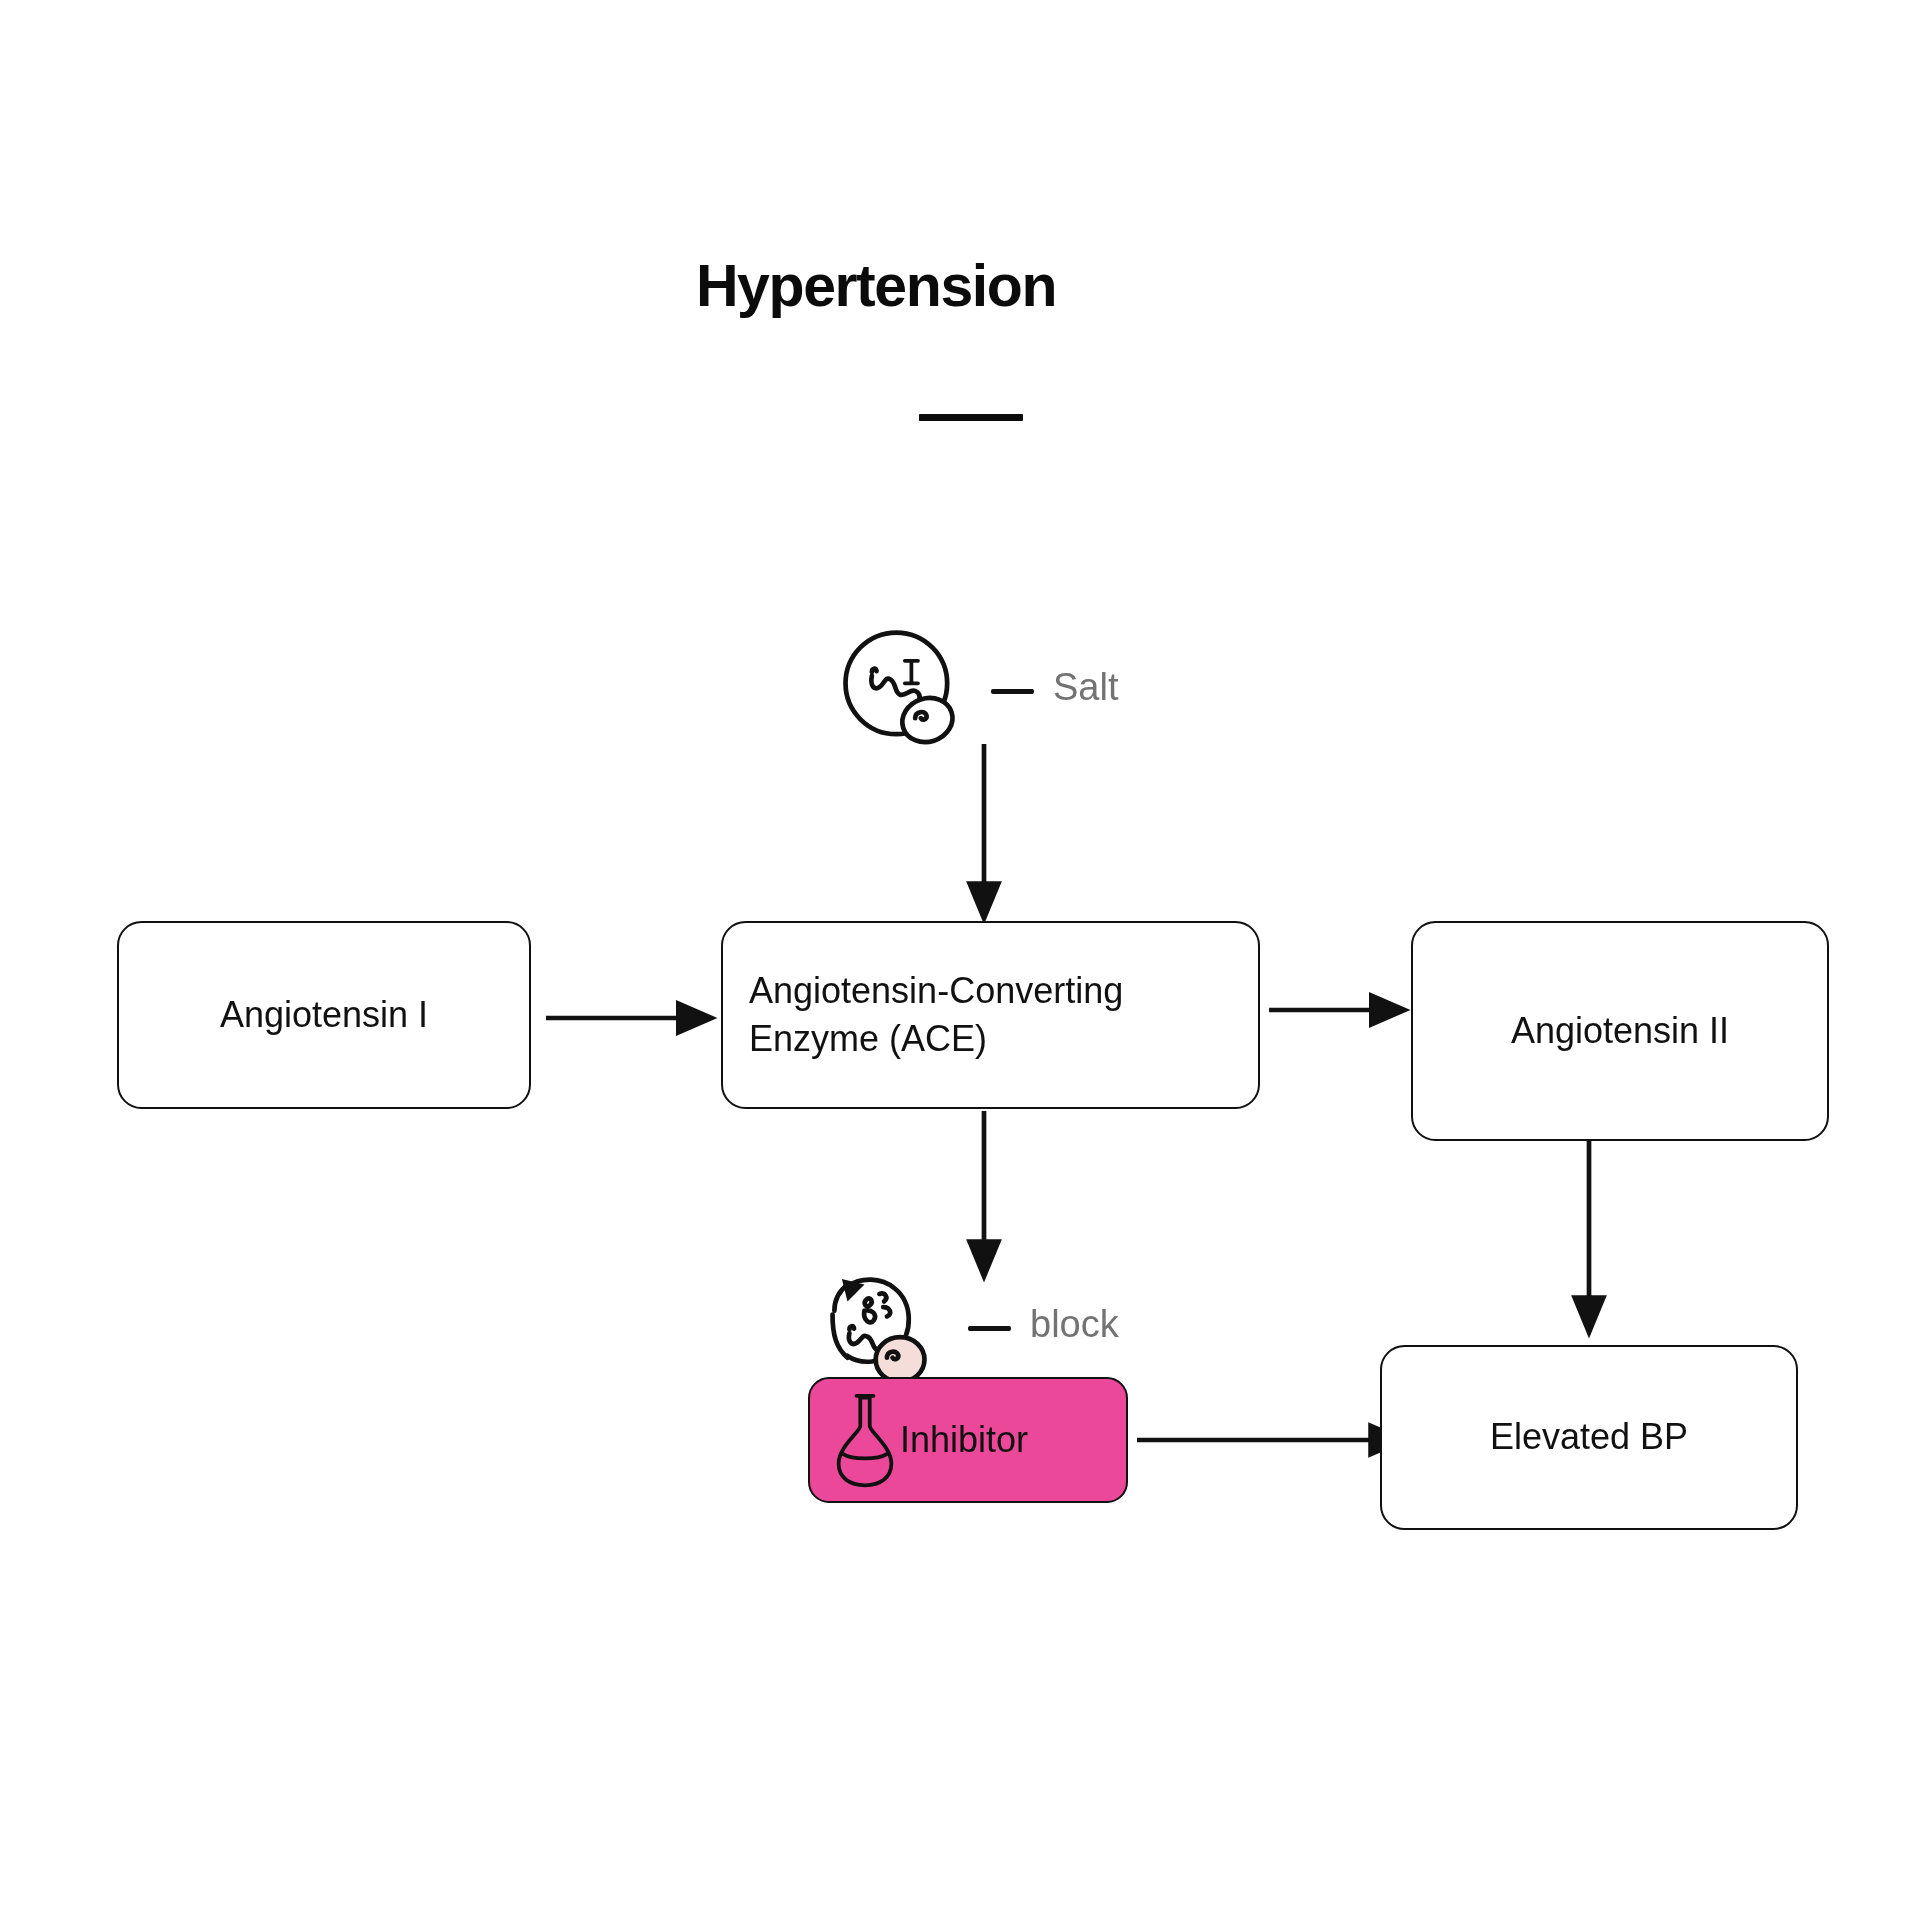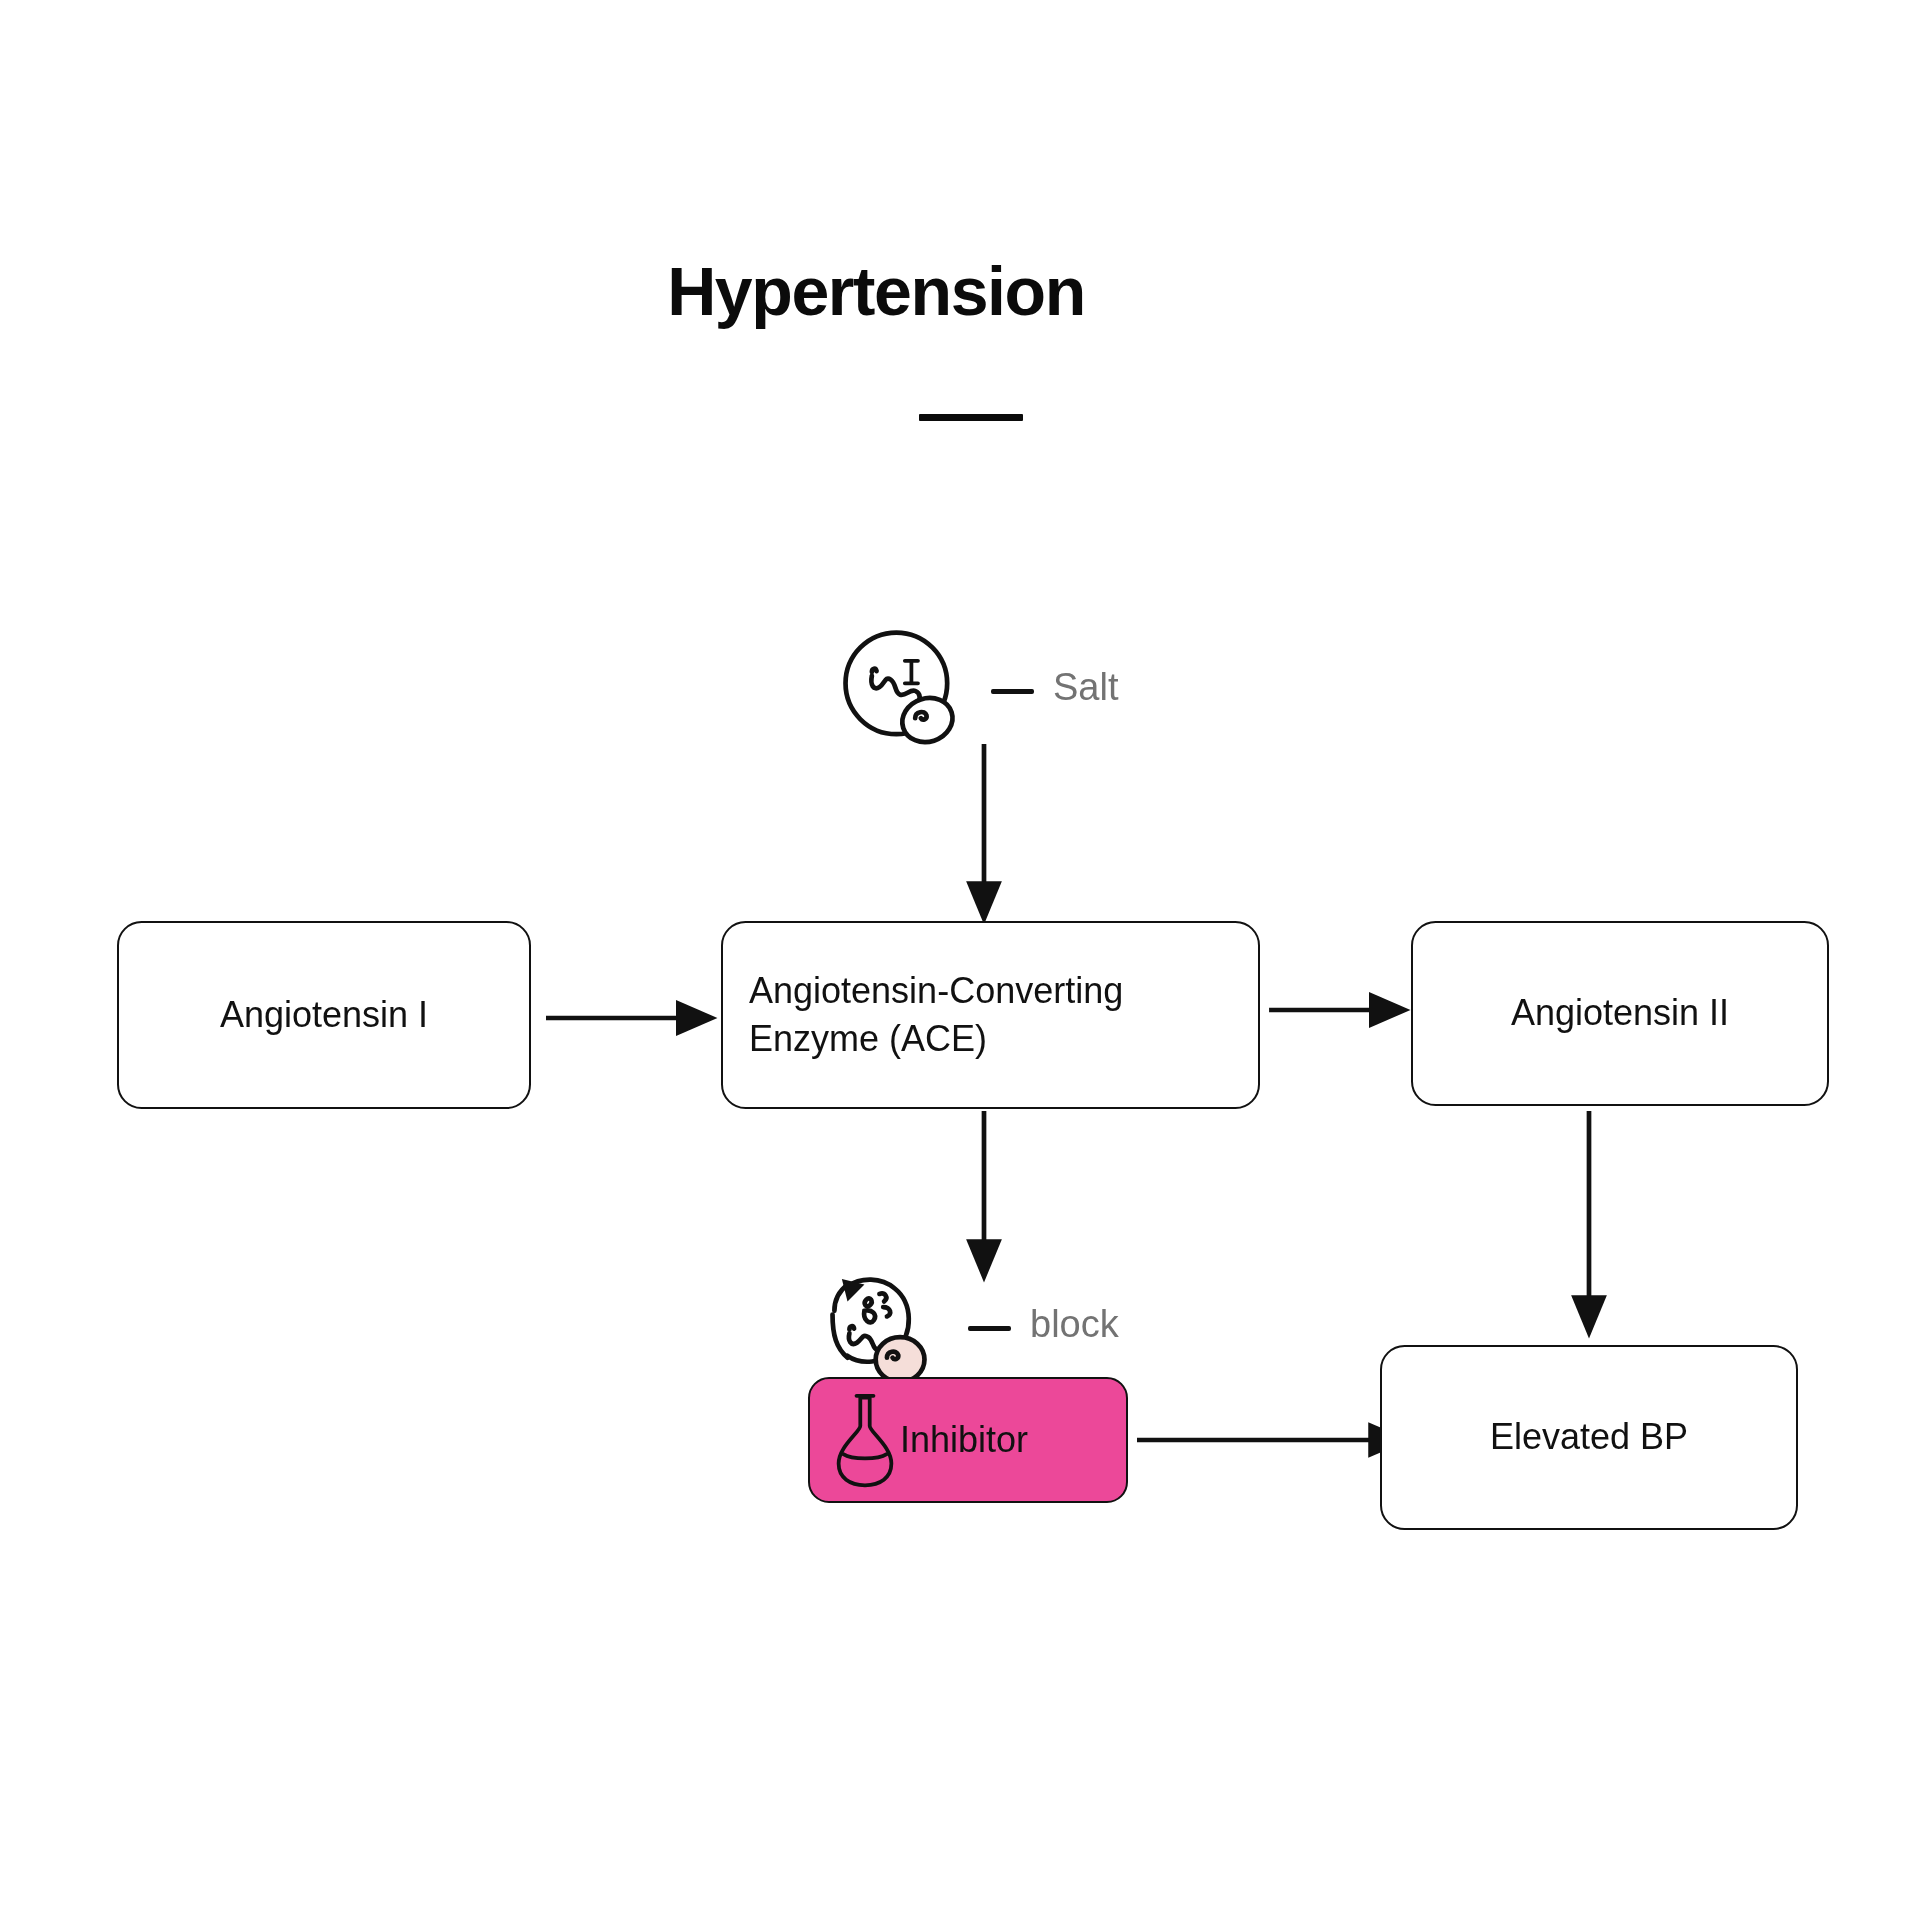--- a/index.html
+++ b/index.html
@@ -23,21 +23,21 @@
     background: #ffffff;
   }
 
   
   .title {
     position: absolute;
     left: 0;
     top: 256px;
     width: 1752px;
     text-align: center;
-    font-size: 68px;
+    font-size: 59px;
     font-weight: 700;
     letter-spacing: -1.4px;
     line-height: 1.05;
     color: #0b0b0b;
   }
   .title-rule {
     position: absolute;
     left: 919px;
     top: 414px;
     width: 104px;
@@ -65,21 +65,21 @@
   }
   .node.left-text {
     justify-content: flex-start;
     text-align: left;
     padding-left: 26px;
     padding-right: 8px;
   }
 
   #node-angiotensin-i  { left: 117px;  top: 921px;  width: 414px; height: 188px; }
   #node-ace            { left: 721px;  top: 921px;  width: 539px; height: 188px; }
-  #node-angiotensin-ii { left: 1411px; top: 921px;  width: 418px; height: 185px; }
+  #node-angiotensin-ii { left: 1411px; top: 921px;  width: 418px; height: 220px; }
   #node-elevated-bp    { left: 1380px; top: 1345px; width: 418px; height: 185px; }
 
   
   #node-inhibitor {
     position: absolute;
     left: 808px;
     top: 1377px;
     width: 320px;
     height: 126px;
     box-sizing: border-box;

